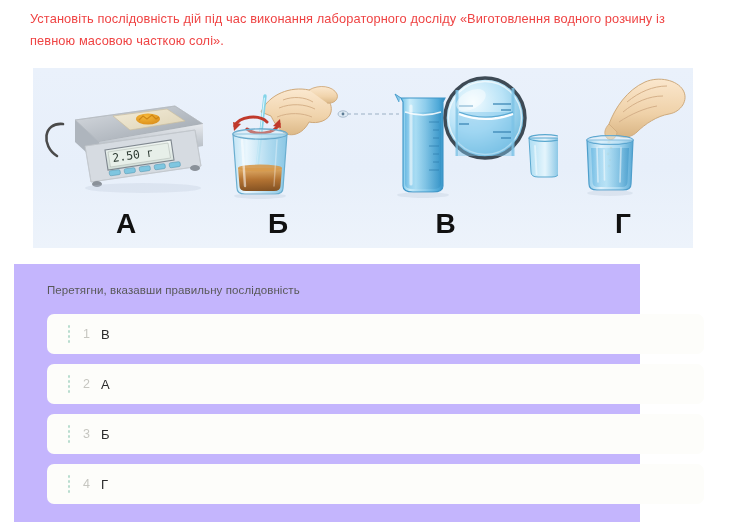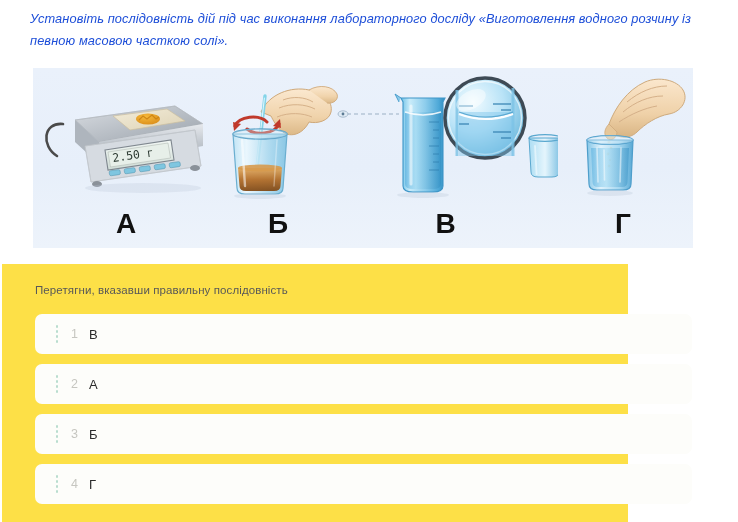--- a/index.html
+++ b/index.html
@@ -15,23 +15,22 @@
     background: #ffffff;
   }
 
   
   .question-title {
     position: absolute;
     left: 30px; top: 8px;
     width: 672px;
     font-size: 12.8px;
     line-height: 22px;
-    color: #1d4ed8;
+    color: #ef4444;
     letter-spacing: 0.1px;
-    font-style: italic;
   }
 
   
   .figure-panel {
     position: absolute;
     left: 33px; top: 68px;
     width: 660px; height: 180px;
     background: linear-gradient(180deg,#eaf1fb 0%,#e7effa 55%,#edf3fb 100%);
     overflow: hidden;
   }
@@ -62,23 +61,23 @@
   #cell-g { left: 520px; width: 140px; }
 
   #cell-a .fig-label { left: 0; }
   #cell-b .fig-label { left: 0; }
   #cell-v .fig-label { left: 0; }
   #cell-g .fig-label { left: 0; }
 
   
   .answer-area {
     position: absolute;
-    left: 2px; top: 264px;
+    left: 14px; top: 264px;
     width: 626px; height: 258px;
-    background: #fde047;
+    background: #c4b5fd;
   }
   .answer-hint {
     position: absolute;
     left: 33px; top: 20px;
     font-size: 11.5px;
     color: #585858;
     letter-spacing: 0.1px;
   }
   .answer-list {
     position: absolute;

